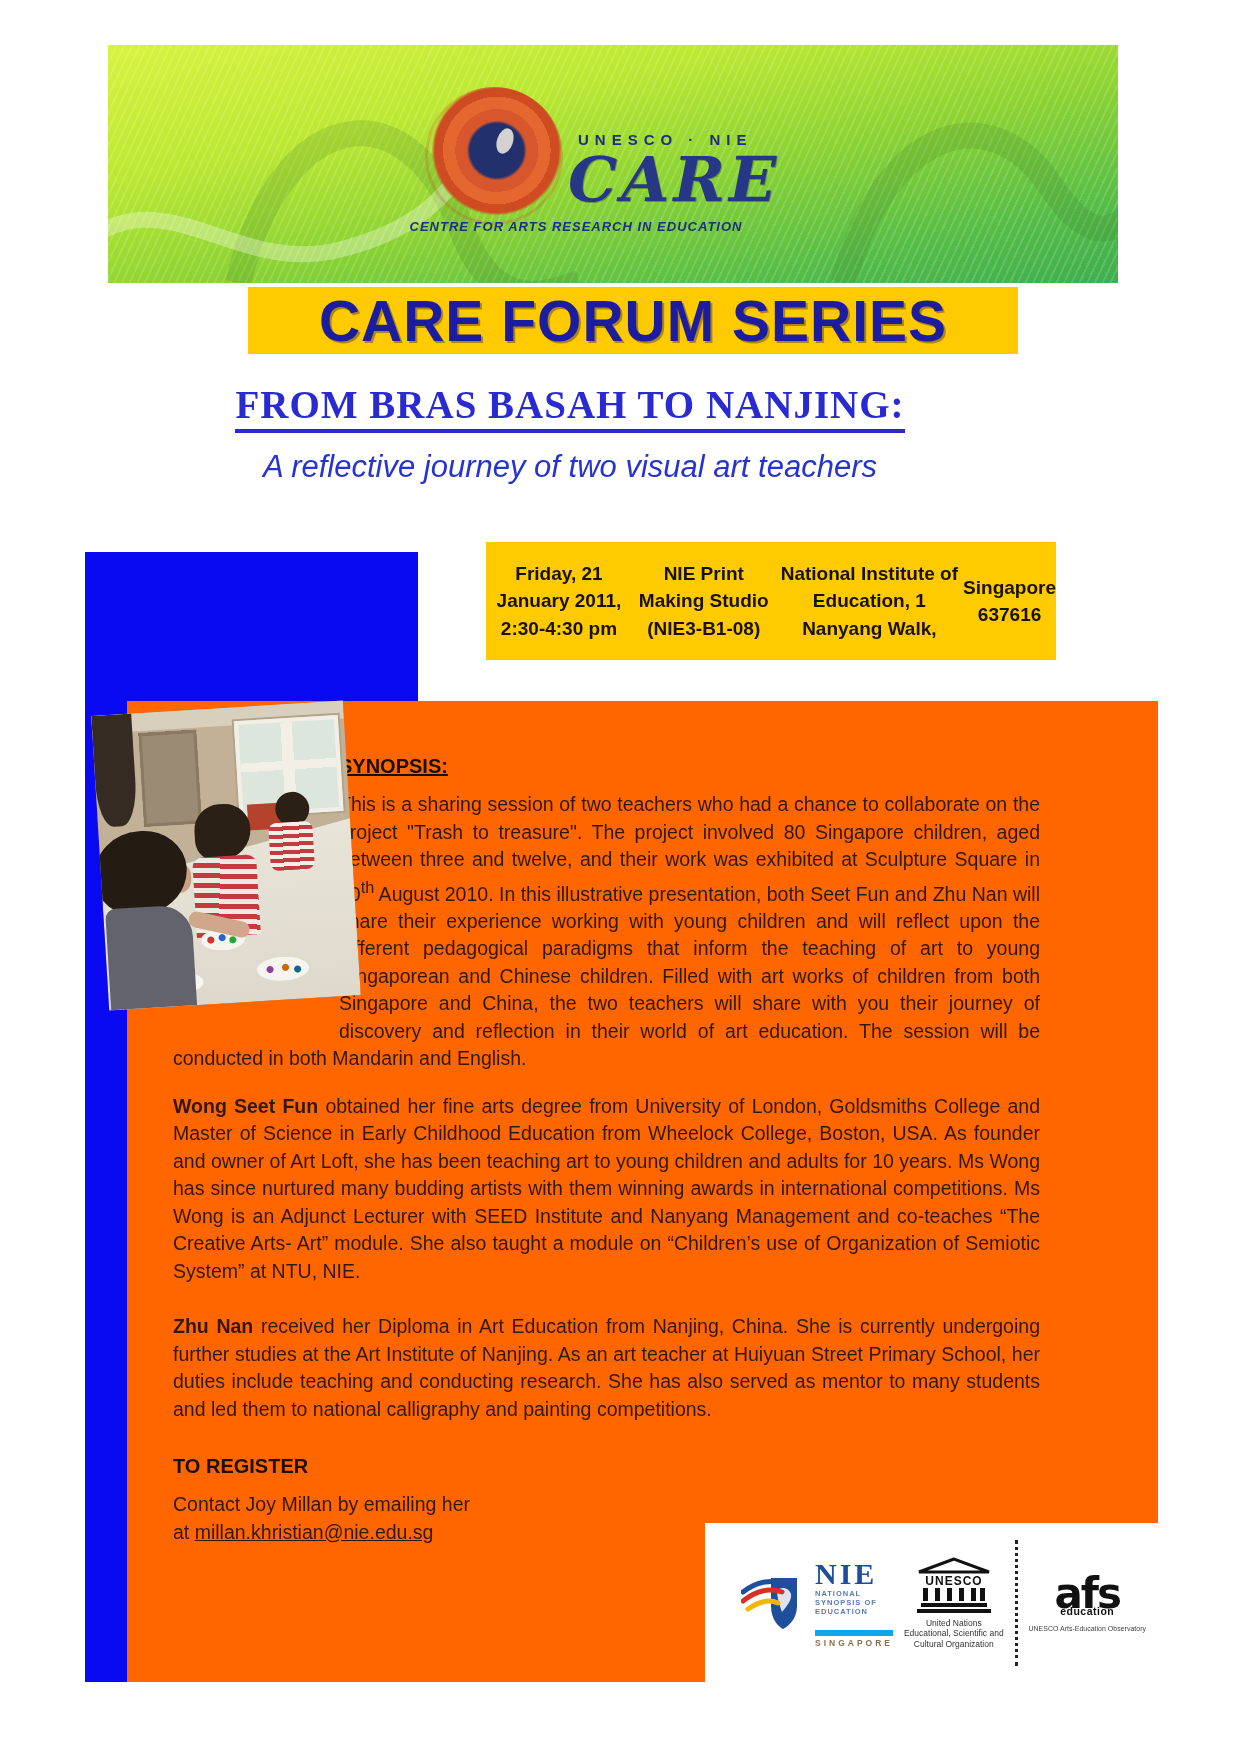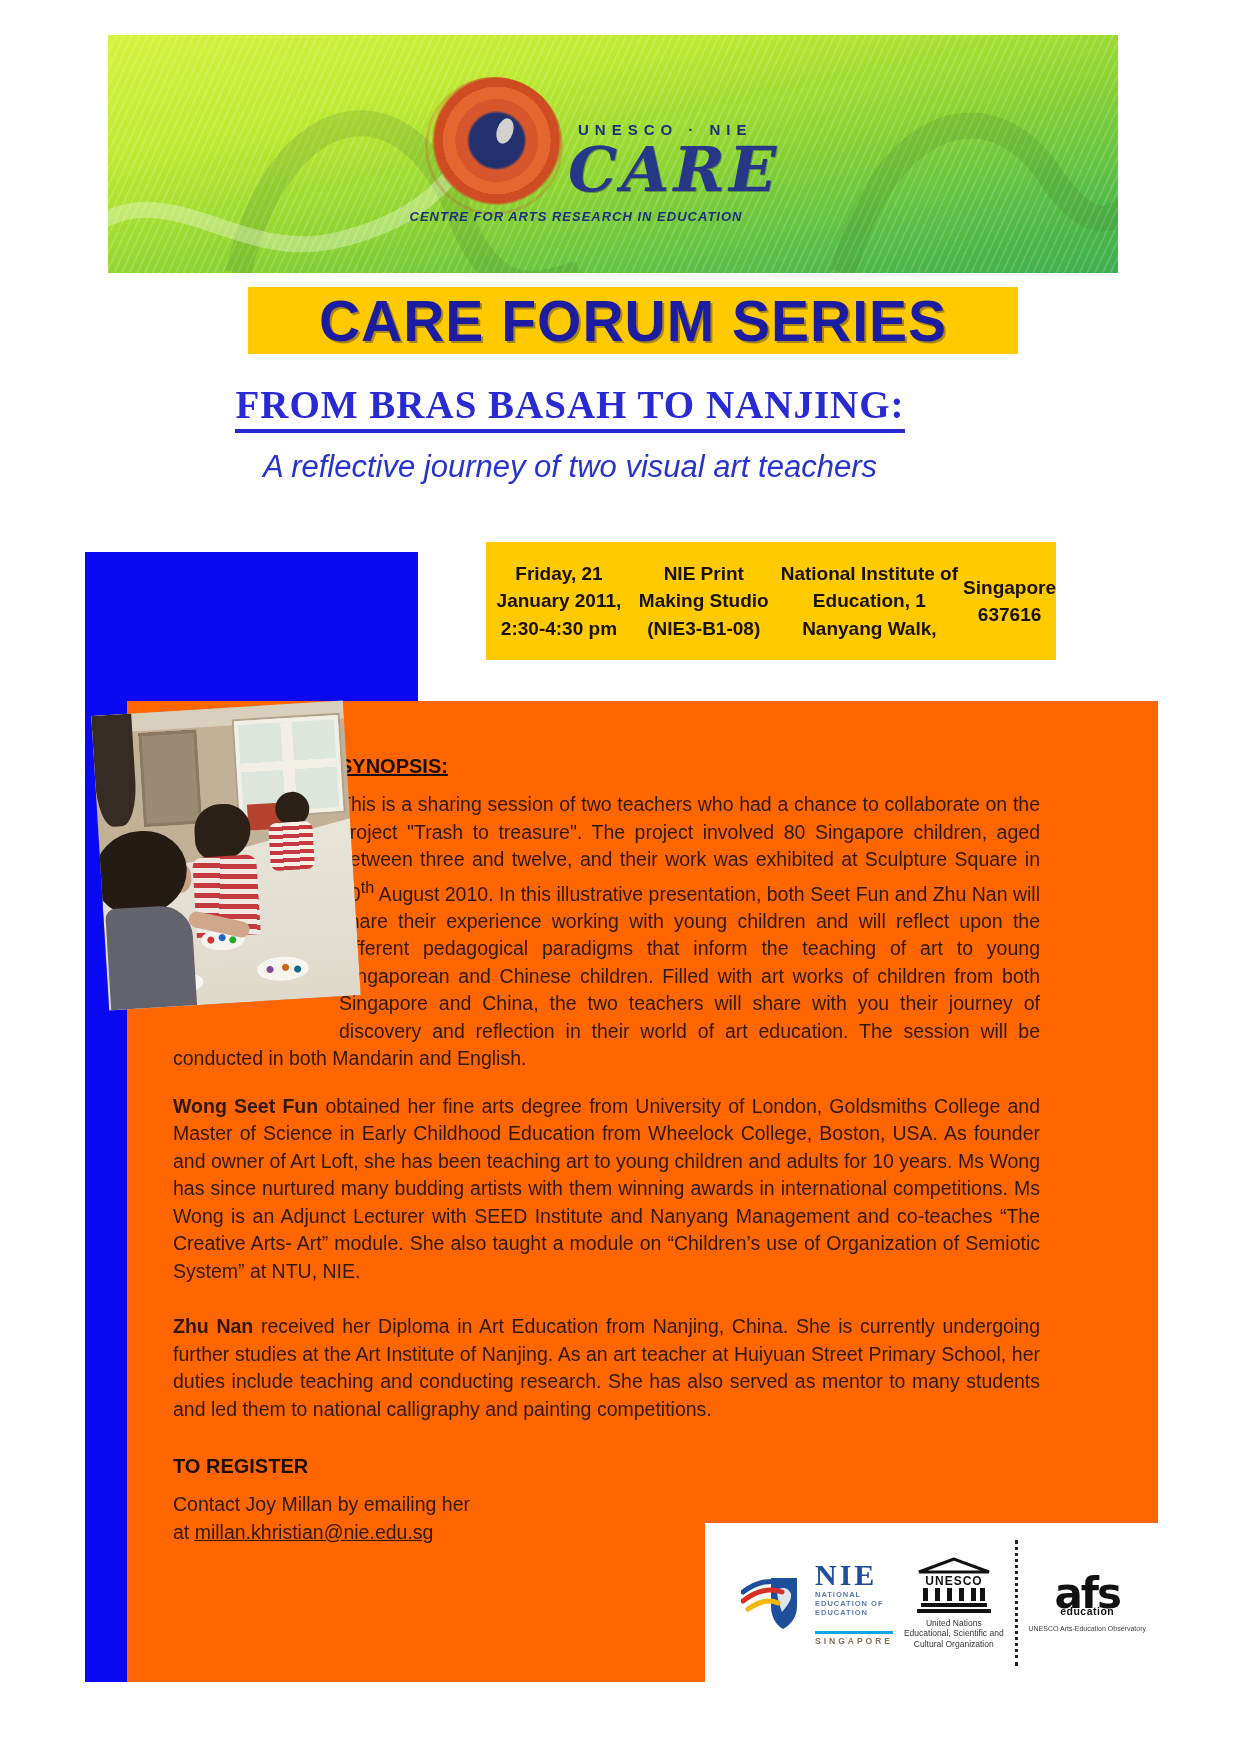--- a/index.html
+++ b/index.html
@@ -1,20 +1,20 @@
 <!DOCTYPE html>
 <html><head>
 <meta charset="utf-8">
 <style>
   html,body{margin:0;padding:0;background:#ffffff;}
   #page{position:relative;width:1235px;height:1749px;background:#ffffff;overflow:hidden;
         font-family:"Liberation Sans", sans-serif;}
 
   
-  #banner{position:absolute;left:108px;top:35px;width:1010px;height:238px;
+  #banner{position:absolute;left:108px;top:45px;width:1010px;height:238px;
     background:
       repeating-linear-gradient(115deg, rgba(255,255,255,.14) 0 2px, rgba(255,255,255,0) 2px 7px),
       linear-gradient(168deg,#d8f33e 0%,#bce832 30%,#8ed432 55%,#55bd47 82%,#3dae4f 100%);
     overflow:hidden;}
   #banner svg{position:absolute;left:0;top:0;}
   .logo-circle{position:absolute;left:317px;top:42px;width:138px;height:138px;border-radius:50%;
     background:
       radial-gradient(circle at 52% 46%, #22306e 0 26%, #d8562b 29% 40%, #e4672f 40% 52%, #cf4c22 52% 60%, rgba(207,76,34,0) 63%);
     box-shadow:inset 0 0 0 3px rgba(207,76,34,.25);}
   .logo-circle:after{content:"";position:absolute;left:52%;top:30%;width:16px;height:26px;border-radius:50%;
@@ -98,21 +98,21 @@
 
   
   #logo-panel{position:absolute;left:705px;top:1523px;width:453px;height:160px;background:#ffffff;z-index:3;
     display:flex;align-items:center;justify-content:space-between;padding:0 8px;box-sizing:border-box;}
   .nie-block{display:flex;align-items:center;gap:12px;margin-left:28px;}
   .nie-text{display:flex;flex-direction:column;}
   .nie-acronym{font-family:"Liberation Serif", serif;font-size:30px;font-weight:bold;color:#1f4e9c;
     letter-spacing:3px;line-height:30px;}
   .nie-line{font-size:7.5px;font-weight:bold;color:#5a7ab5;letter-spacing:1px;line-height:9px;}
   .nie-country{font-size:8.5px;font-weight:bold;color:#8a6f4e;letter-spacing:3px;margin-top:14px;
-    border-top:3px solid #0ea5e9;padding-top:2px;}
+    border-top:6px solid #0ea5e9;padding-top:2px;}
   .unesco-block{display:flex;flex-direction:column;align-items:center;margin-left:6px;}
   .unesco-caption{font-size:8.5px;color:#333333;text-align:center;line-height:10.5px;margin-top:3px;}
   .dotted-sep{height:126px;border-left:3px dotted #222222;margin:0 6px;}
   .afs-block{display:flex;flex-direction:column;align-items:center;margin-right:4px;}
   .afs-big{font-family:"DejaVu Sans", sans-serif;font-size:42px;font-weight:bold;color:#111111;
     letter-spacing:-2px;line-height:38px;}
   .afs-edu{font-size:10.5px;font-weight:bold;color:#111111;margin-top:-8px;letter-spacing:.5px;}
   .afs-caption{font-size:7px;color:#444444;margin-top:8px;white-space:nowrap;}
 </style>
 </head>
@@ -192,21 +192,21 @@
       <svg width="62" height="62" viewBox="0 0 62 62">
         <path d="M30 6 L56 6 L56 34 C56 48 46 55 42 57 C38 55 30 48 30 34 Z" fill="#1f4e9c"></path>
         <path d="M36 18 C42 14 48 16 50 22 C51 28 46 34 41 40 C39 34 36 26 36 18 Z" fill="#ffffff" opacity="0.85"></path>
         <path d="M2 20 C 16 9, 32 7, 44 12" fill="none" stroke="#1f4e9c" stroke-width="5" stroke-linecap="round"></path>
         <path d="M2 29 C 16 18, 30 16, 41 20" fill="none" stroke="#d93025" stroke-width="5" stroke-linecap="round"></path>
         <path d="M7 37 C 19 29, 29 27, 37 31" fill="none" stroke="#f2b705" stroke-width="5" stroke-linecap="round"></path>
       </svg>
       <div class="nie-text">
         <div class="nie-acronym">NIE</div>
         <div class="nie-line">NATIONAL</div>
-        <div class="nie-line">EDUCATION OF</div>
+        <div class="nie-line">SYNOPSIS OF</div>
         <div class="nie-line">EDUCATION</div>
         <div class="nie-country">SINGAPORE</div>
       </div>
     </div>
 
     <div class="unesco-block">
       <svg width="78" height="58" viewBox="0 0 78 58">
         <polygon points="39,2 4,15 74,15" fill="none" stroke="#111111" stroke-width="3"></polygon>
         <text x="39" y="28" text-anchor="middle" font-family="Liberation Sans, sans-serif" font-size="12" font-weight="bold" fill="#111111" letter-spacing="1">UNESCO</text>
         <rect x="8" y="31" width="5" height="13" fill="#111111"></rect>

